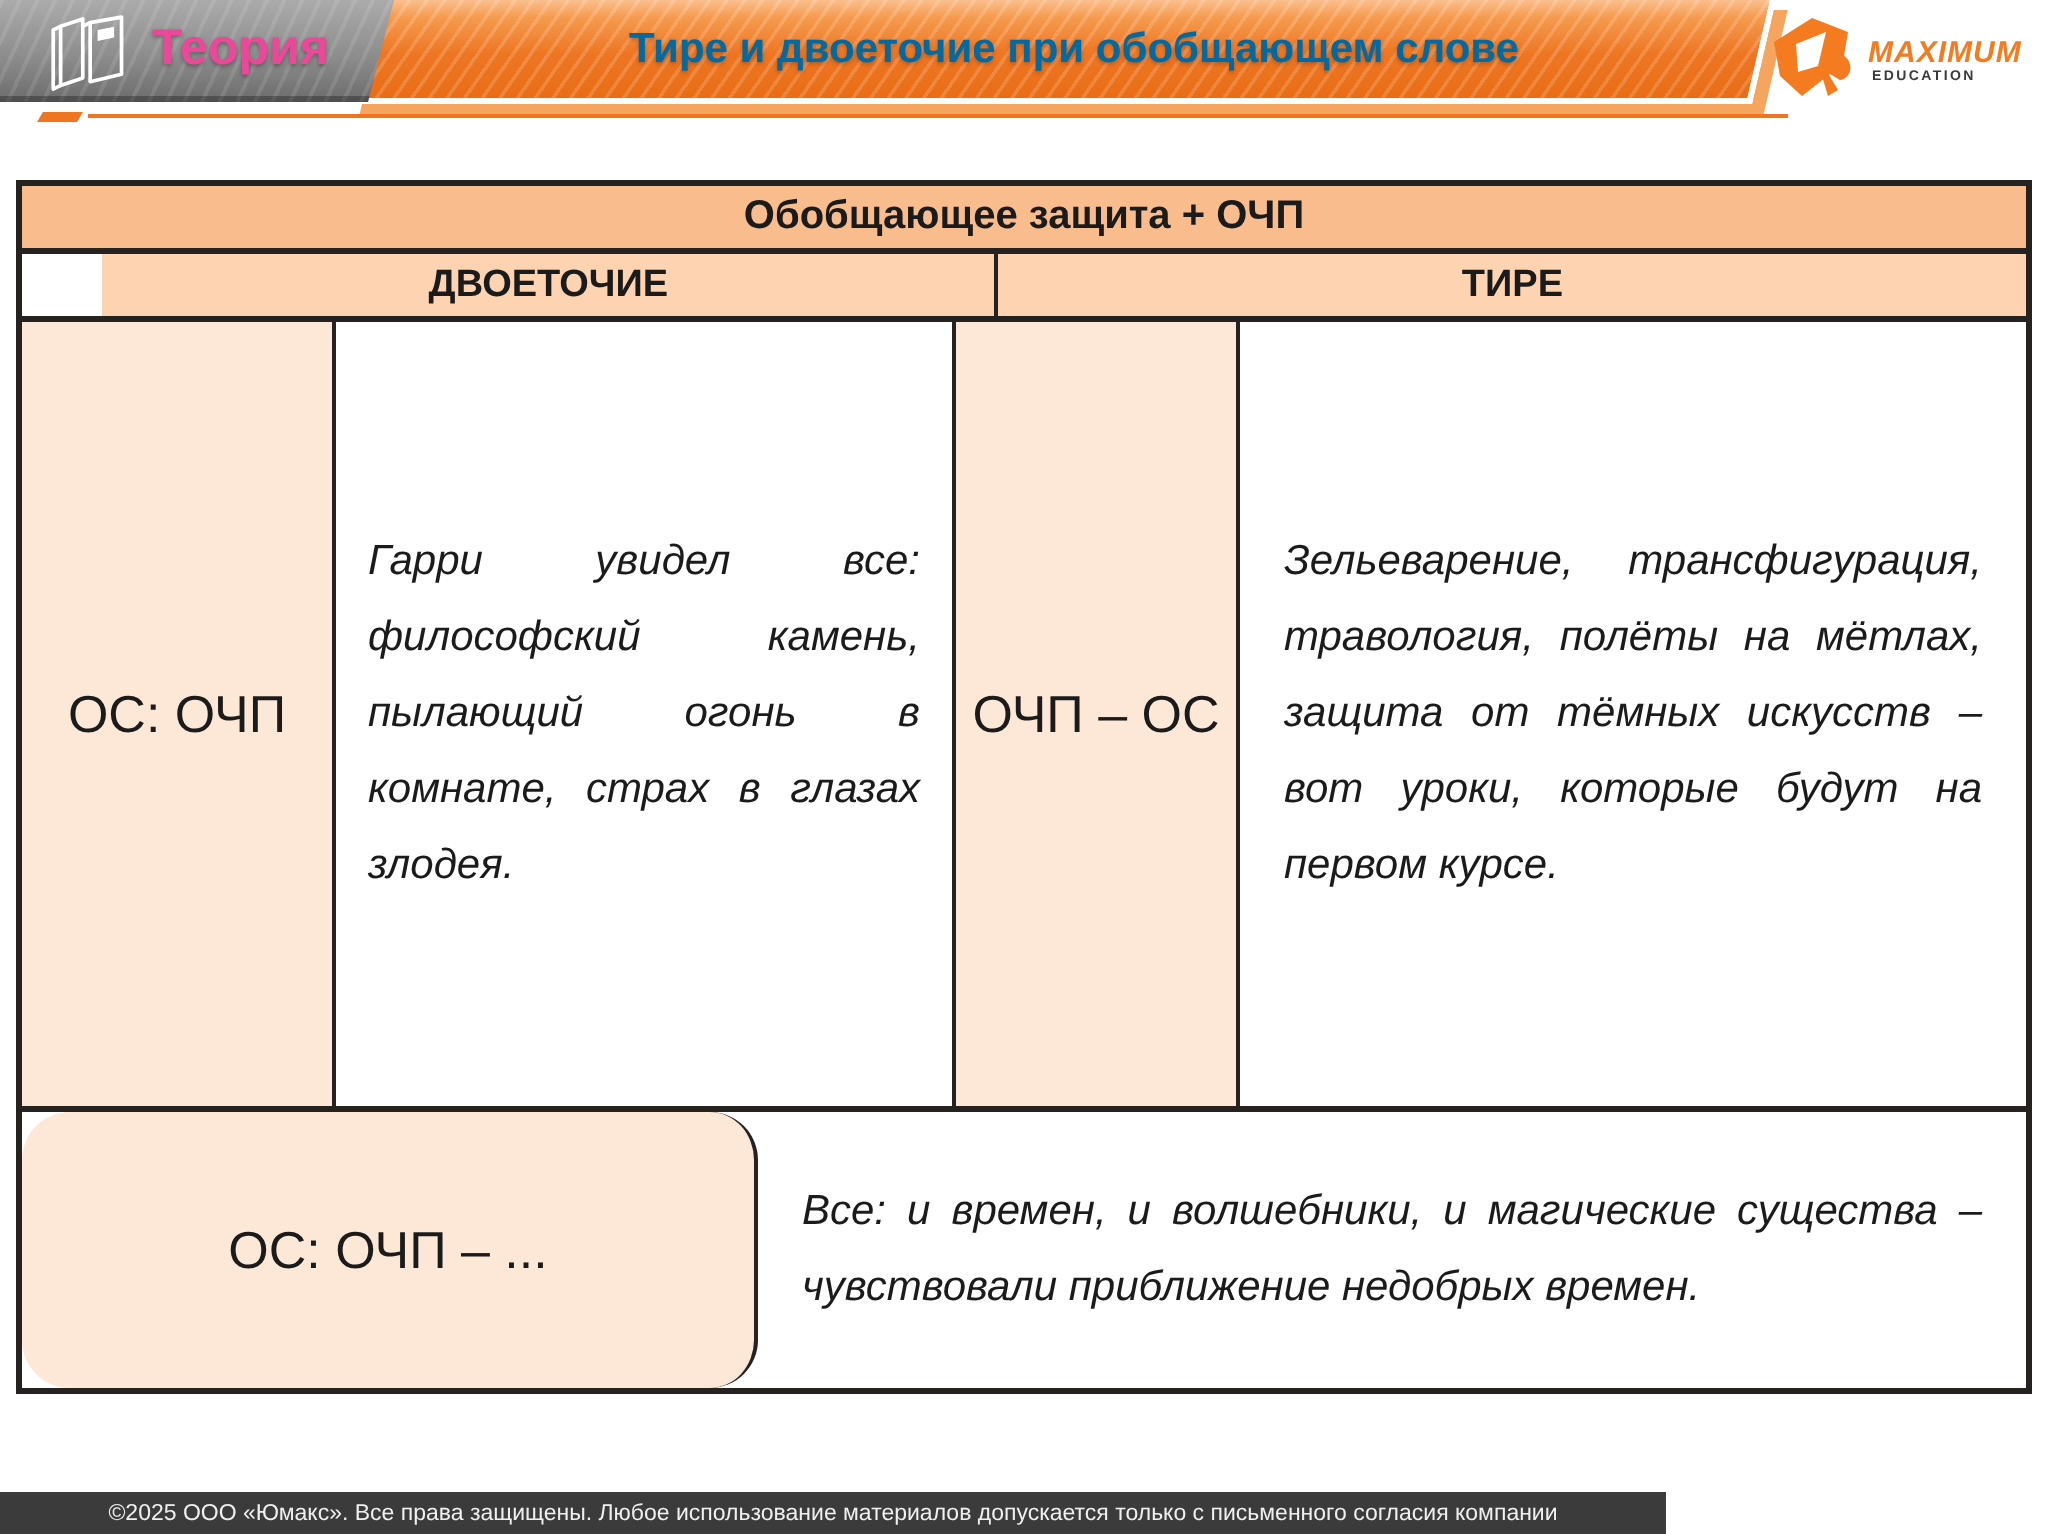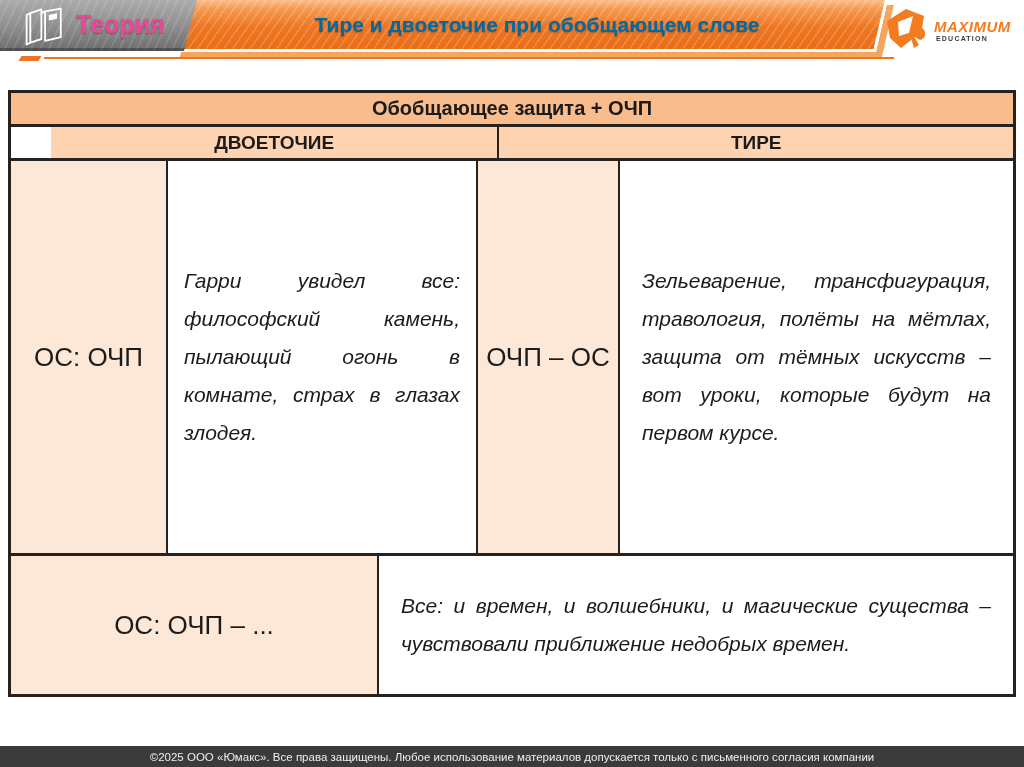--- a/index.html
+++ b/index.html
@@ -78,31 +78,31 @@
   .row-title{height:34px;}
   .row-title .t-cell{width:100%;background:var(--row-title);
     font-weight:bold;font-size:20px;}
   .row-sub{height:34px;}
   .row-sub .t-cell{background:var(--row-sub);font-weight:bold;font-size:19px;}
   .w-left{width:467px;margin-left:40px;} .w-right{width:535px;}
   .row-body{height:395px;}
   .lbl{background:var(--cell-label);font-size:26px;}
   .b1{width:157px;} .b2{width:310px;} .b3{width:142px;} .b4{width:393px;}
   .row-bottom{flex:1;}
-  .c1{width:368px;} .c2{width:634px;}
+  .c1{width:368px;border-radius:24px;} .c2{width:634px;}
   .example{font-style:italic;font-size:21px;line-height:38px;
     text-align:justify;}
   .example .ex-text{width:100%;}
   .pad1{padding:0 16px;}
   .pad2{padding:0 22px 0 22px;}
   .pad3{padding:0 22px;}
 
   
   .footer{
-    position:absolute;left:0;top:746px;width:1024px;height:21px;
+    position:absolute;left:0;top:746px;width:833px;height:21px;
     background:var(--footer-bg);color:#efefef;
     display:flex;align-items:center;justify-content:center;
     font-size:11.5px;
   }
 </style>
 </head>
 <body>
 
 <div class="slide">
 

